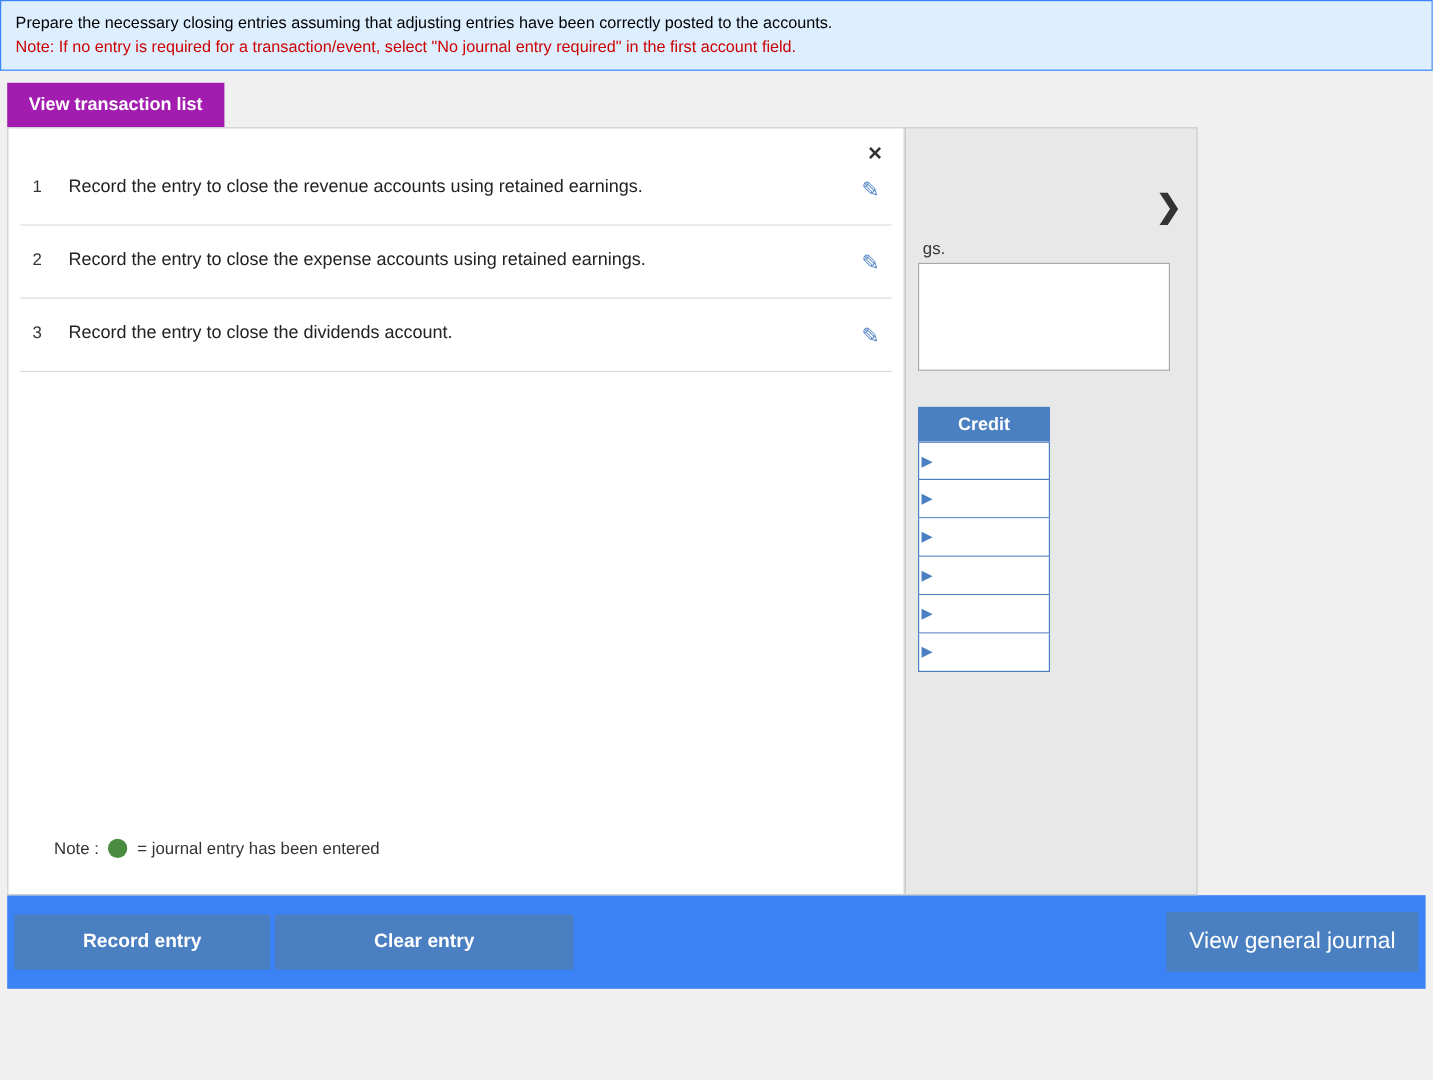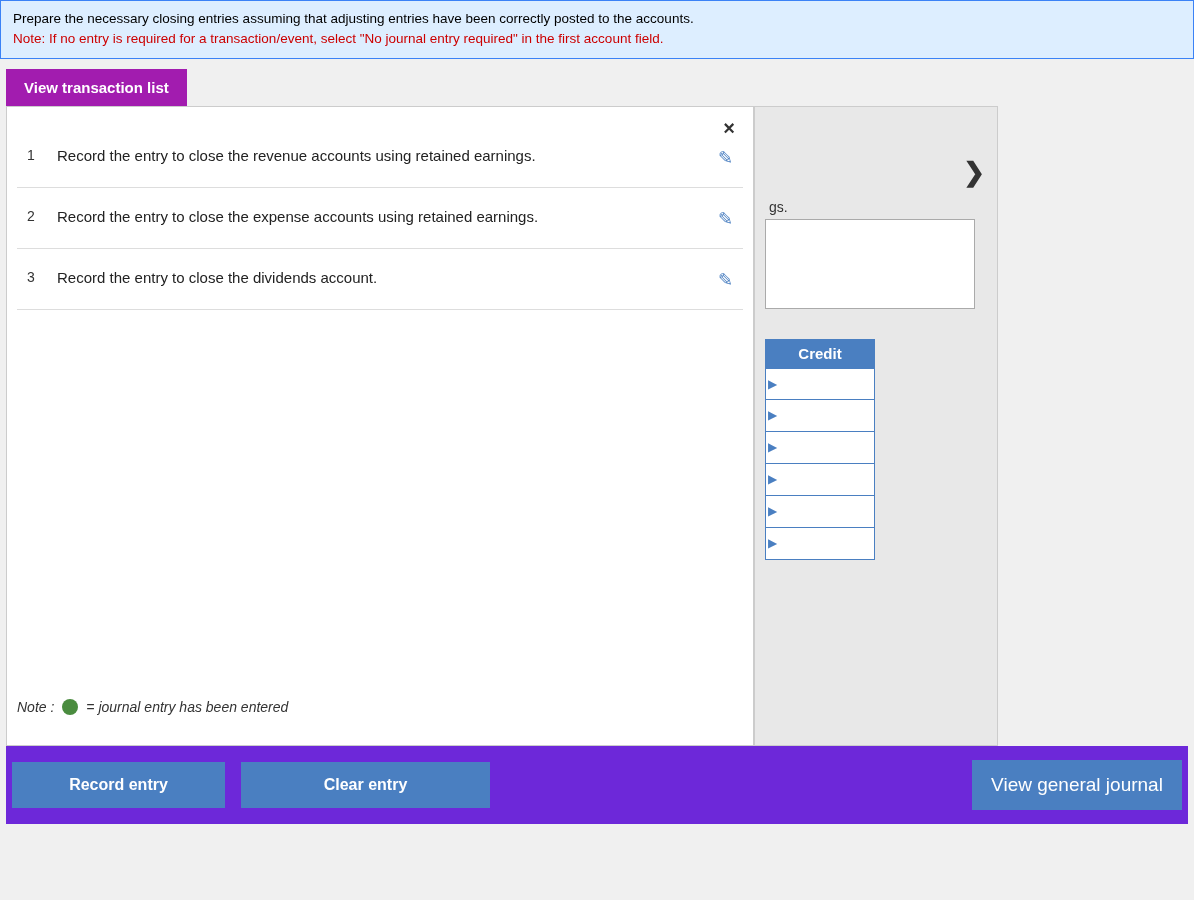--- a/index.html
+++ b/index.html
@@ -157,23 +157,23 @@
       padding: 6px 0;
       font-size: 15px;
       font-weight: bold;
       width: 110px;
     }
 
     
     .bottom-buttons {
       display: flex;
       align-items: center;
-      gap: 12px;
+      gap: 0;
       padding: 14px 6px;
-      background: #6d28d9;
+      background: #3b82f6;
       margin: 0 6px;
       justify-content: flex-end;
     }
 
     .btn-record {
       background: #4a7fc1;
       color: white;
       border: none;
       padding: 14px 0;
       width: 213px;
@@ -264,21 +264,21 @@
         <span class="item-text">Record the entry to close the expense accounts using retained earnings.</span>
         <span class="edit-icon">✎</span>
       </div>
 
       <div class="transaction-item">
         <span class="item-number">3</span>
         <span class="item-text">Record the entry to close the dividends account.</span>
         <span class="edit-icon">✎</span>
       </div>
 
-      <div class="note-section" style="position:absolute; bottom: 20px; left: 0; font-style: italic;">
+      <div class="note-section" style="position:absolute; bottom: 20px; left: 28px;">
         <span>Note :</span>
         <span class="green-dot"></span>
         <span> = journal entry has been entered</span>
       </div>
     </div>
 
     <div class="right-panel">
       <span class="chevron-right">❯</span>
 
       <div class="partial-text">gs.</div>

